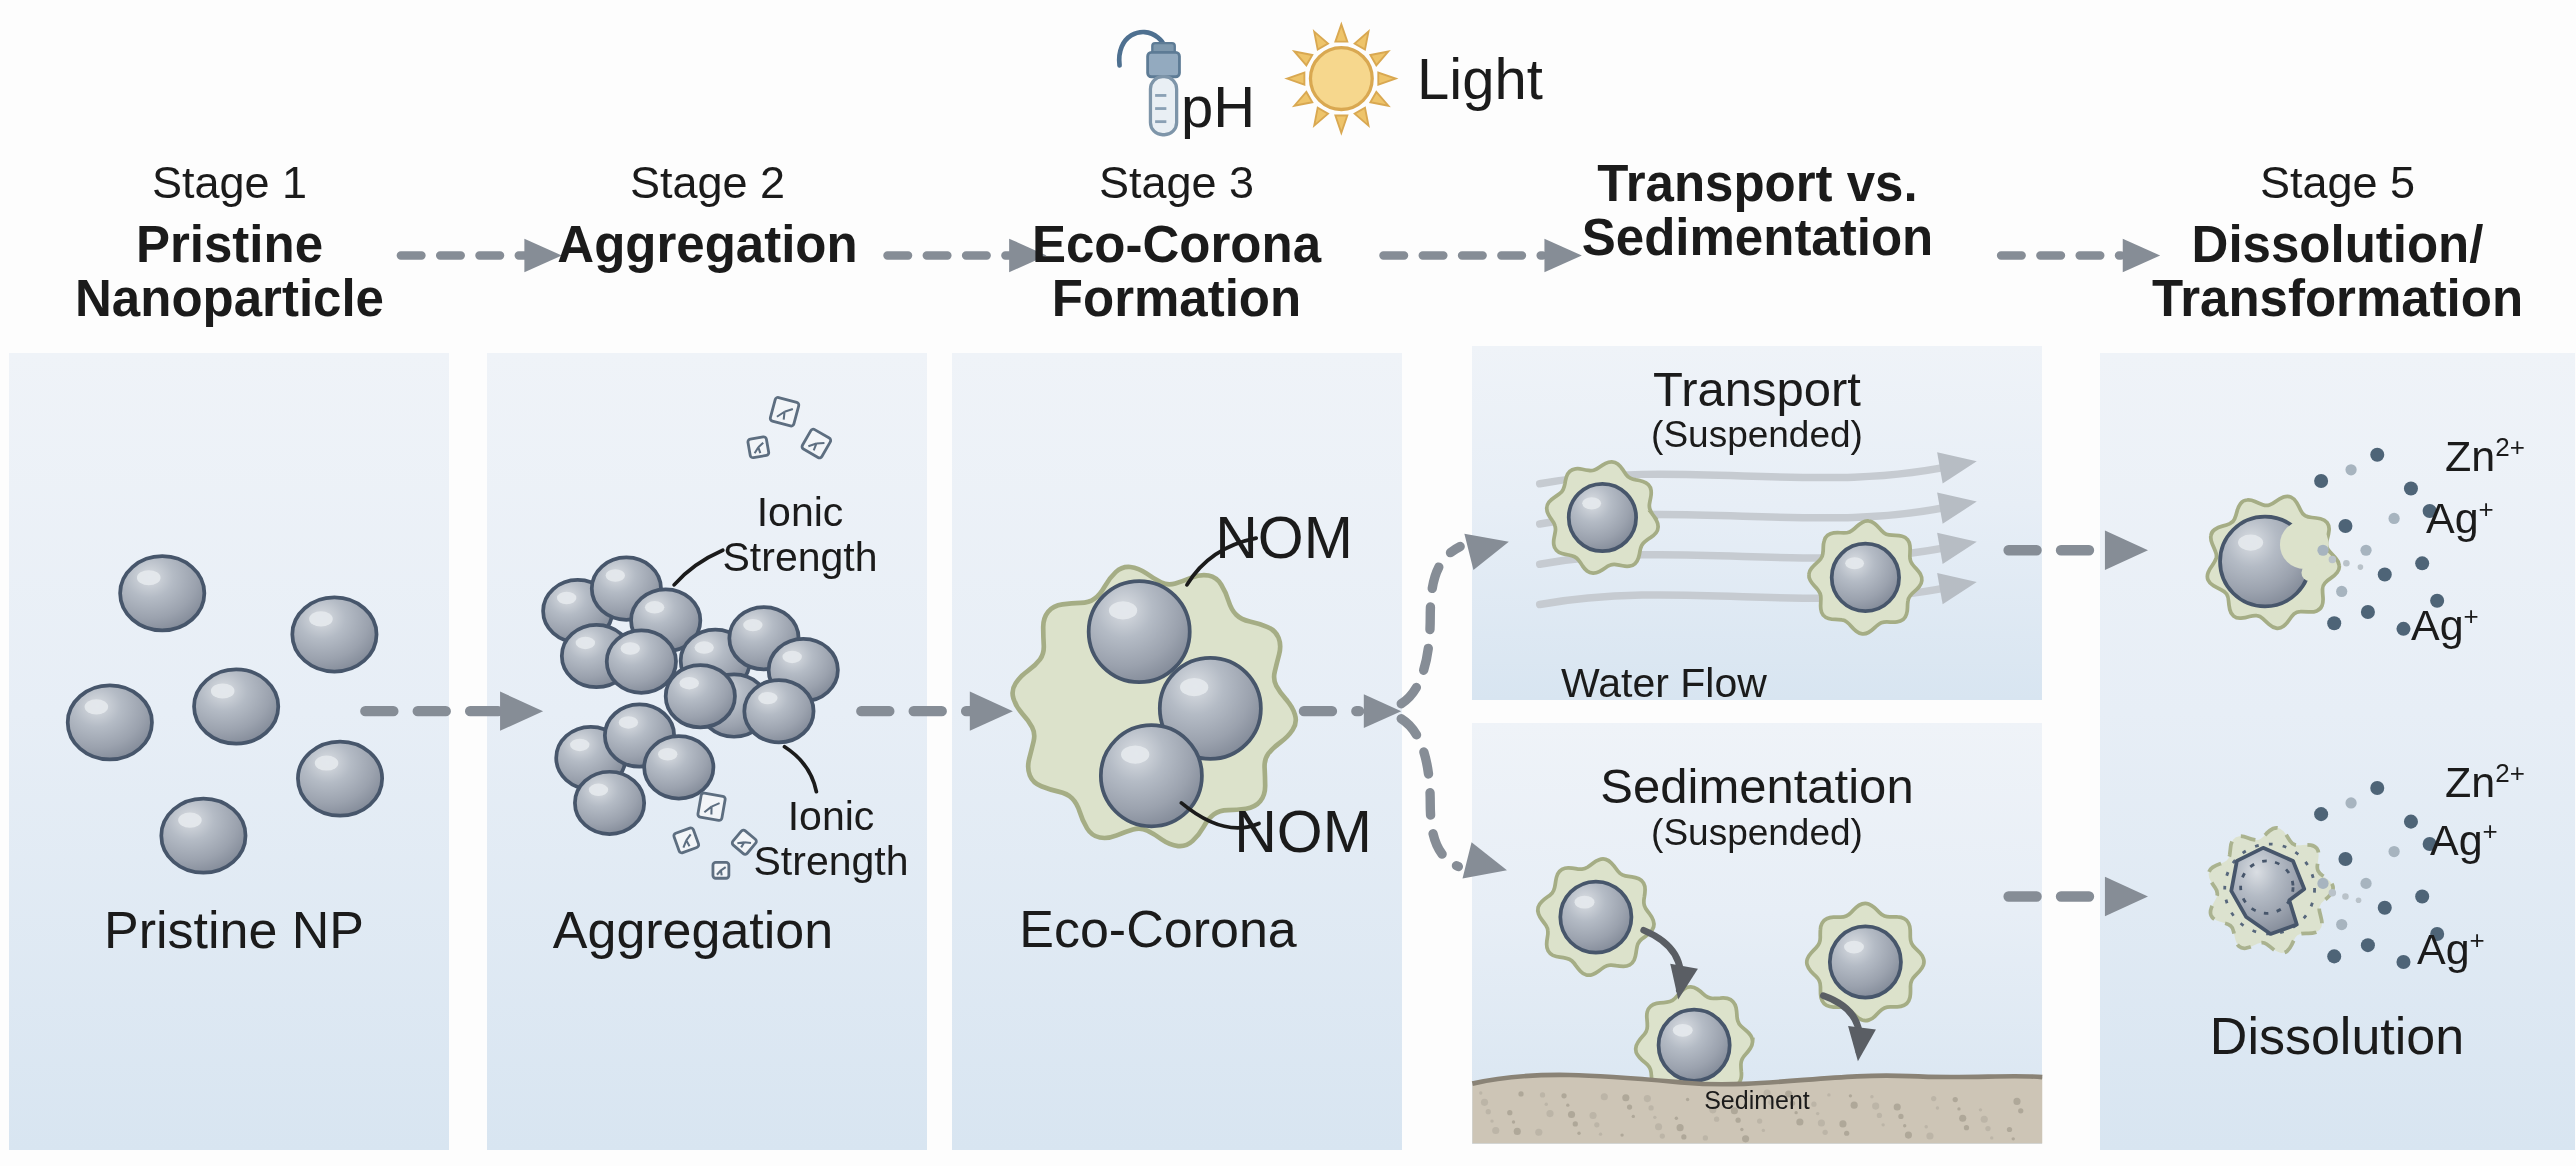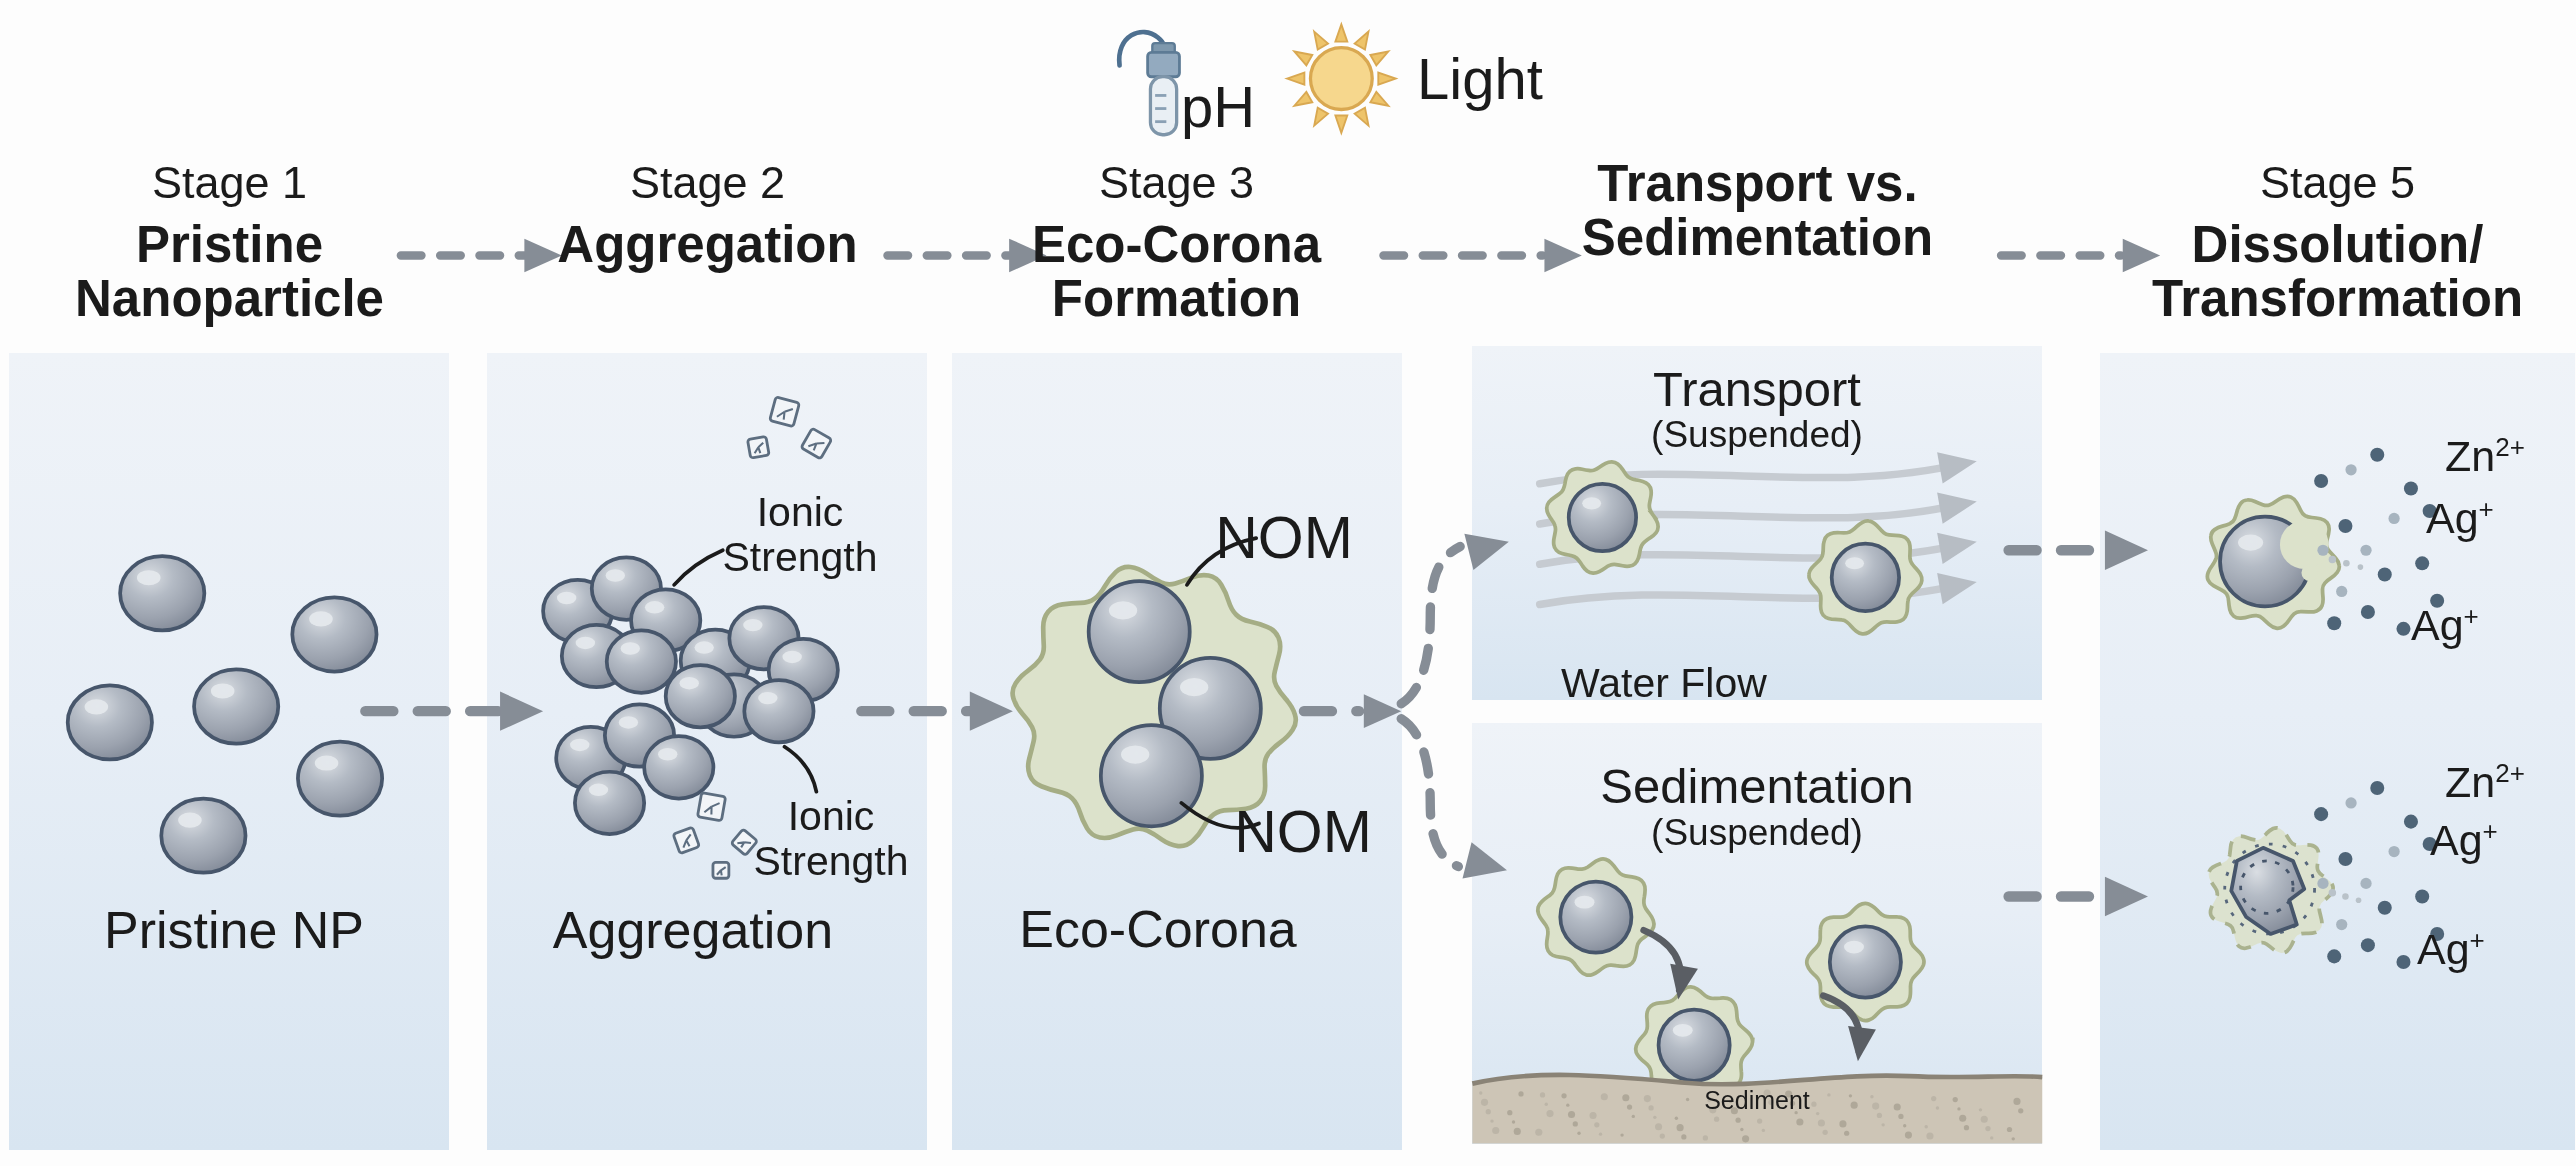--- a/index.html
+++ b/index.html
@@ -379,15 +379,16 @@
   <div class="txt ptitle" style="left:1757px;top:758px;">Sedimentation</div>
   <div class="txt psub" style="left:1757px;top:812px;">(Suspended)</div>
   <div class="txt sedlabel" style="left:1757px;top:1086px;">Sediment</div>
 
   <div class="ion" style="left:2445px;top:432px;"><span>Zn</span><sup>2+</sup></div>
   <div class="ion" style="left:2426px;top:494px;"><span>Ag</span><sup>+</sup></div>
   <div class="ion" style="left:2411px;top:601px;"><span>Ag</span><sup>+</sup></div>
   <div class="ion" style="left:2445px;top:758px;"><span>Zn</span><sup>2+</sup></div>
   <div class="ion" style="left:2430px;top:816px;"><span>Ag</span><sup>+</sup></div>
   <div class="ion" style="left:2417px;top:925px;"><span>Ag</span><sup>+</sup></div>
+  <div class="txt cap" style="left:2337px;top:1006px;">Dissolution</div>
 
 </div>
 
 
 </body></html>

